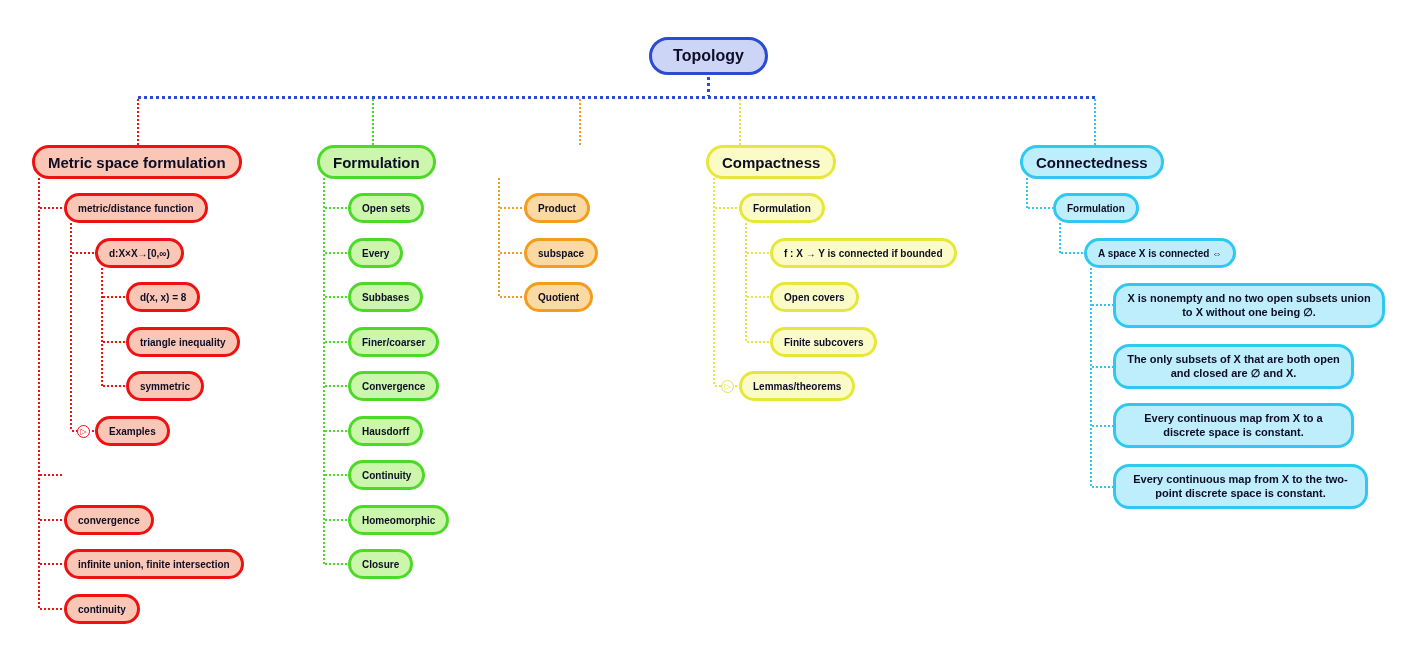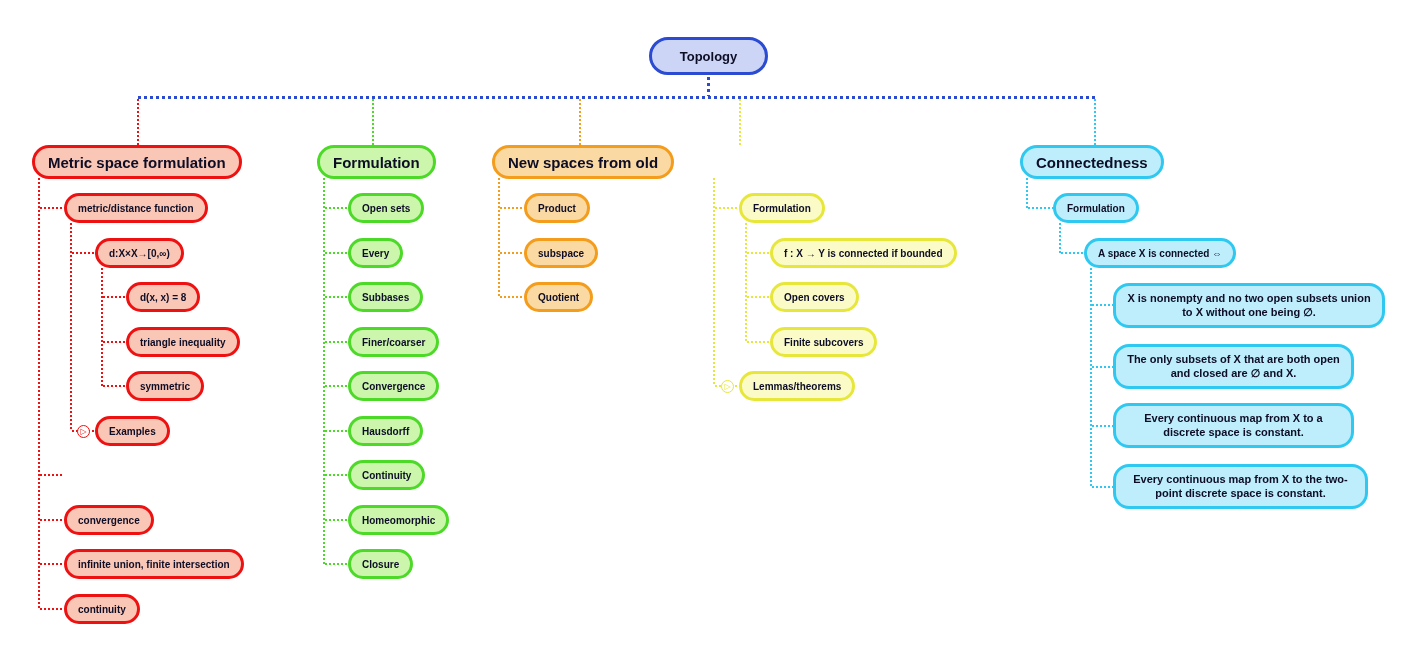--- a/index.html
+++ b/index.html
@@ -11,21 +11,21 @@
   .c-red   {--c:#EE1111;--f:#FAC6B5;}
   .c-green {--c:#4CD928;--f:#CBF6AC;}
   .c-orange{--c:#F49C1C;--f:#FAD9A2;}
   .c-yellow{--c:#E7E73B;--f:#FBFBC8;}
   .c-cyan  {--c:#2FC8F0;--f:#BEEDFB;}
 
   .node{position:absolute;box-sizing:border-box;display:flex;align-items:center;justify-content:center;
         border:3px solid var(--c);background:var(--f);border-radius:17px;font-weight:bold;font-size:10px;
         height:30px;padding:0 11px;white-space:nowrap;cursor:default;}
   .hdr{height:34px;font-size:15px;border-radius:18px;padding:0 13px;}
-  .root-node{height:38px;font-size:13px;border-radius:19px;padding:16px 16px;}
+  .root-node{height:38px;font-size:16px;border-radius:19px;padding:16px 16px;}
   .multi{white-space:normal;height:auto;min-height:44px;text-align:center;line-height:1.3;
          padding:5px 8px;font-size:11px;border-radius:16px;}
 
   .hl{position:absolute;height:2px;background:repeating-linear-gradient(to right,var(--c) 0 2px,transparent 2px 4px);}
   .vl{position:absolute;width:2px;background:repeating-linear-gradient(to bottom,var(--c) 0 2px,transparent 2px 4px);}
   .hl.thick{height:3px;background:repeating-linear-gradient(to right,var(--c) 0 3px,transparent 3px 6px);}
   .vl.thick{width:3px;background:repeating-linear-gradient(to bottom,var(--c) 0 3px,transparent 3px 6px);}
 
   .toggle{position:absolute;box-sizing:border-box;width:13px;height:13px;border:1px solid var(--c);
           border-radius:50%;background:#fff;display:flex;align-items:center;justify-content:center;
@@ -95,31 +95,31 @@
   <div class="node c-green" style="left:348px;top:193px;">Open sets</div>
   <div class="node c-green" style="left:348px;top:238px;">Every</div>
   <div class="node c-green" style="left:348px;top:282px;">Subbases</div>
   <div class="node c-green" style="left:348px;top:327px;">Finer/coarser</div>
   <div class="node c-green" style="left:348px;top:371px;">Convergence</div>
   <div class="node c-green" style="left:348px;top:416px;">Hausdorff</div>
   <div class="node c-green" style="left:348px;top:460px;">Continuity</div>
   <div class="node c-green" style="left:348px;top:505px;">Homeomorphic</div>
   <div class="node c-green" style="left:348px;top:549px;">Closure</div>
 
-  <div class="node hdr c-orange" style="left:492px;top:145px;">New spaces from old</div>
 
   <div class="vl c-orange" style="left:498px;top:178px;height:119px;"></div>
   <div class="hl c-orange" style="left:500px;top:207px;width:24px;"></div>
   <div class="hl c-orange" style="left:500px;top:252px;width:24px;"></div>
   <div class="hl c-orange" style="left:500px;top:296px;width:24px;"></div>
 
   <div class="node c-orange" style="left:524px;top:193px;">Product</div>
   <div class="node c-orange" style="left:524px;top:238px;">subspace</div>
   <div class="node c-orange" style="left:524px;top:282px;">Quotient</div>
 
+  <div class="node hdr c-yellow" style="left:706px;top:145px;">Compactness</div>
 
   <div class="vl c-yellow" style="left:713px;top:178px;height:208px;"></div>
   <div class="hl c-yellow" style="left:715px;top:207px;width:24px;"></div>
   <div class="hl c-yellow" style="left:715px;top:385px;width:24px;"></div>
 
   <div class="node c-yellow" style="left:739px;top:193px;">Formulation</div>
 
   <div class="vl c-yellow" style="left:745px;top:223px;height:119px;"></div>
   <div class="hl c-yellow" style="left:747px;top:252px;width:23px;"></div>
   <div class="hl c-yellow" style="left:747px;top:296px;width:23px;"></div>

